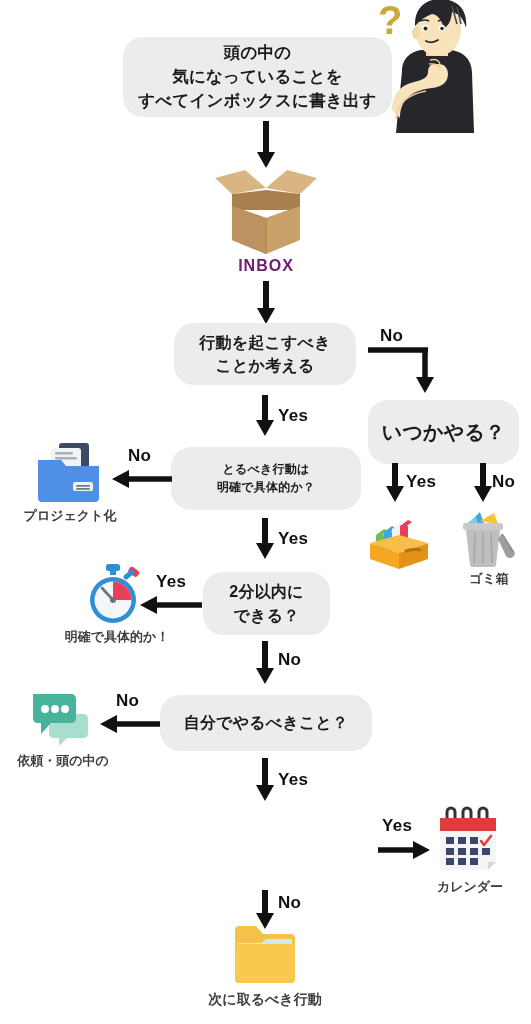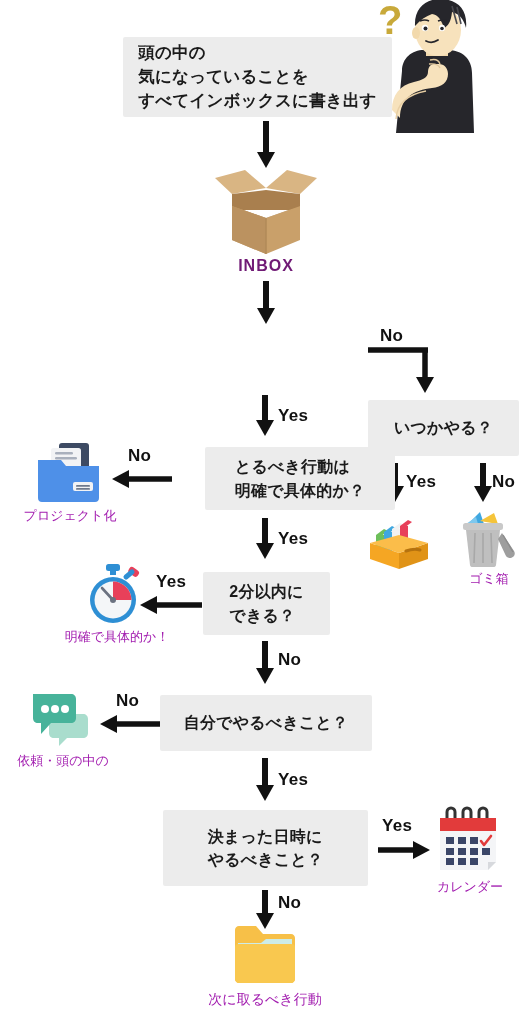--- a/index.html
+++ b/index.html
@@ -21,24 +21,25 @@
     width: 531px;
     height: 1024px;
   }
   
   .abs { position: absolute; }
 
   
   .box {
     position: absolute;
     background: #ececec;
-    border-radius: 2px;
+    border-radius: 20px;
     display: flex;
     align-items: center;
     justify-content: center;
+    text-align: center;
     font-weight: bold;
     color: #1a1a1a;
     line-height: 1.45;
     letter-spacing: 0.2px;
     box-sizing: border-box;
     padding: 6px 10px;
   }
   .box-text { white-space: pre-line; }
 
   
@@ -47,23 +48,23 @@
     font-weight: bold;
     color: #111;
     font-size: 17px;
     letter-spacing: 0.3px;
   }
 
   
   .caption {
     position: absolute;
     text-align: center;
-    font-weight: normal;
+    font-weight: bold;
     font-size: 13px;
-    color: #a21caf;
+    color: #404040;
     line-height: 1.35;
     white-space: pre-line;
   }
   .caption.big { font-size: 14px; }
 
   
   .inbox-word {
     position: absolute;
     font-weight: bold;
     font-size: 16px;
@@ -155,59 +156,63 @@
 
   <div class="inbox-word" style="left:206px; top:257px; width:120px;">INBOX</div>
 
   <div class="abs" style="left:257px; top:281px; width:18px; height:44px;">
     <svg width="18" height="44" viewBox="0 0 18 44">
       <line x1="9" y1="0" x2="9" y2="29" stroke="#111" stroke-width="6"></line>
       <polygon points="9,43 0,27 18,27" fill="#111"></polygon>
     </svg>
   </div>
 
+  <div class="box" style="left:174px; top:323px; width:182px; height:62px; font-size:16px;">
+    <span class="box-text">行動を起こすべき
+ことか考える</span>
+  </div>
 
   <div class="abs" style="left:368px; top:344px; width:80px; height:50px;">
     <svg width="80" height="50" viewBox="0 0 80 50">
       <line x1="0" y1="6" x2="60" y2="6" stroke="#111" stroke-width="5.5"></line>
       <line x1="57" y1="6" x2="57" y2="34" stroke="#111" stroke-width="5.5"></line>
       <polygon points="57,49 48,33 66,33" fill="#111"></polygon>
     </svg>
   </div>
   <div class="edge-label" style="left:380px; top:326px;">No</div>
 
   <div class="abs" style="left:256px; top:395px; width:18px; height:42px;">
     <svg width="18" height="42" viewBox="0 0 18 42">
       <line x1="9" y1="0" x2="9" y2="27" stroke="#111" stroke-width="6"></line>
       <polygon points="9,41 0,25 18,25" fill="#111"></polygon>
     </svg>
   </div>
   <div class="edge-label" style="left:278px; top:406px;">Yes</div>
 
-  <div class="box" style="left:368px; top:400px; width:151px; height:56px; font-size:16px;">
+  <div class="box" style="left:368px; top:400px; width:151px; height:64px; font-size:20px;">
     <span class="box-text">いつかやる？</span>
   </div>
 
   <div class="abs" style="left:386px; top:463px; width:18px; height:40px;">
     <svg width="18" height="40" viewBox="0 0 18 40">
       <line x1="9" y1="0" x2="9" y2="25" stroke="#111" stroke-width="6"></line>
       <polygon points="9,39 0,23 18,23" fill="#111"></polygon>
     </svg>
   </div>
   <div class="edge-label" style="left:406px; top:472px;">Yes</div>
 
   <div class="abs" style="left:474px; top:463px; width:18px; height:40px;">
     <svg width="18" height="40" viewBox="0 0 18 40">
       <line x1="9" y1="0" x2="9" y2="25" stroke="#111" stroke-width="6"></line>
       <polygon points="9,39 0,23 18,23" fill="#111"></polygon>
     </svg>
   </div>
   <div class="edge-label" style="left:492px; top:472px;">No</div>
 
-  <div class="box" style="left:171px; top:447px; width:190px; height:63px; font-size:16px;margin-left:34px;">
+  <div class="box" style="left:171px; top:447px; width:190px; height:63px; font-size:12px;">
     <span class="box-text">とるべき行動は
 明確で具体的か？</span>
   </div>
 
   <div class="abs" style="left:112px; top:466px; width:60px; height:26px;">
     <svg width="60" height="26" viewBox="0 0 60 26">
       <line x1="60" y1="13" x2="16" y2="13" stroke="#111" stroke-width="5.5"></line>
       <polygon points="0,13 17,4 17,22" fill="#111"></polygon>
     </svg>
   </div>
@@ -352,24 +357,20 @@
   <div class="caption" style="left:0px; top:752px; width:126px;">依頼・頭の中の</div>
 
   <div class="abs" style="left:256px; top:758px; width:18px; height:44px;">
     <svg width="18" height="44" viewBox="0 0 18 44">
       <line x1="9" y1="0" x2="9" y2="29" stroke="#111" stroke-width="6"></line>
       <polygon points="9,43 0,27 18,27" fill="#111"></polygon>
     </svg>
   </div>
   <div class="edge-label" style="left:278px; top:770px;">Yes</div>
 
-  <div class="box" style="left:163px; top:810px; width:205px; height:76px; font-size:16px;">
-    <span class="box-text">決まった日時に
-やるべきこと？</span>
-  </div>
 
   <div class="abs" style="left:378px; top:837px; width:52px; height:26px;">
     <svg width="52" height="26" viewBox="0 0 52 26">
       <line x1="0" y1="13" x2="36" y2="13" stroke="#111" stroke-width="5.5"></line>
       <polygon points="52,13 35,4 35,22" fill="#111"></polygon>
     </svg>
   </div>
   <div class="edge-label" style="left:382px; top:816px;">Yes</div>
 
   <div class="abs" style="left:434px; top:810px; width:68px; height:66px;">

